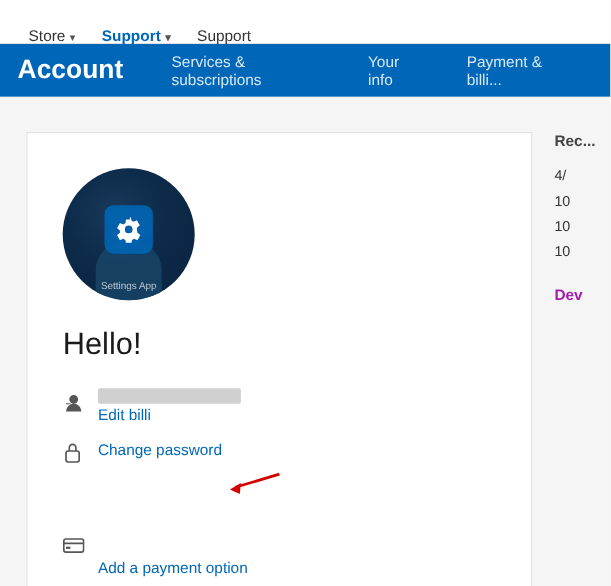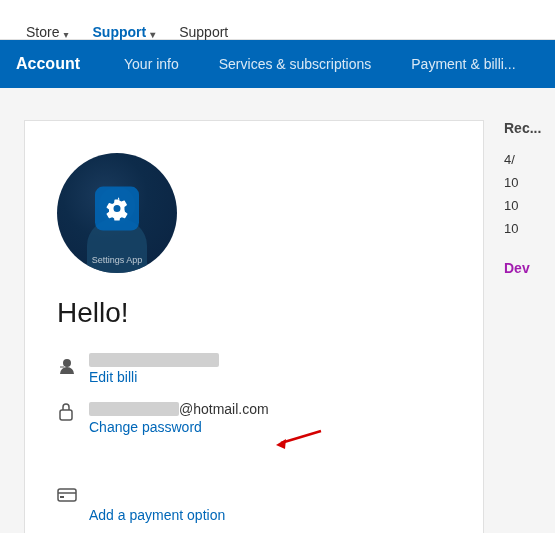--- a/index.html
+++ b/index.html
@@ -61,21 +61,21 @@
     
     .account-nav {
       background: #0067b8;
       display: flex;
       align-items: center;
       padding: 0 16px;
       height: 48px;
       gap: 0;
     }
     .account-nav-brand {
-      font-size: 16px;
+      font-size: 24px;
       font-weight: 600;
       color: #fff;
       padding: 0 16px 0 0;
       margin-right: 8px;
     }
     .account-nav-item {
       font-size: 14px;
       color: rgba(255,255,255,0.85);
       padding: 0 20px;
       height: 48px;
@@ -298,24 +298,24 @@
     </a>
     <a class="nav-item">
       <span>Support</span>
     </a>
   </div>
 </div>
 
 <div class="account-nav">
   <div class="account-nav-brand">Account</div>
   <a class="account-nav-item">
-    <span>Your info</span>
+    <span>Services &amp; subscriptions</span>
   </a>
   <a class="account-nav-item">
-    <span>Services &amp; subscriptions</span>
+    <span>Your info</span>
   </a>
   <a class="account-nav-item">
     <span>Payment &amp; billi...</span>
   </a>
 </div>
 
 <div class="main-content">
 
   <div class="profile-card">
 
@@ -348,24 +348,20 @@
     </div>
 
     <div class="email-row">
       <span class="profile-icon icon-lock">
         <svg width="18" height="20" viewBox="0 0 18 20" fill="#555">
             <rect x="3" y="9" width="12" height="10" rx="2" stroke="#555" stroke-width="1.5" fill="none"></rect>
             <path d="M6 9V6a3 3 0 1 1 6 0v3" stroke="#555" stroke-width="1.5" fill="none"></path>
           </svg>
       </span>
       <div class="email-content">
-        <div class="email-display">
-          <span class="email-masked"></span>
-          <span class="email-domain">@hotmail.com</span>
-        </div>
         <a class="edit-link">Change password</a>
       </div>
 
       <div style="position:relative; margin-left: -10px; margin-top: 20px;">
         <svg width="55" height="30" viewBox="0 0 55 30">
           <line x1="50" y1="10" x2="10" y2="22" stroke="#d40000" stroke-width="2.5"></line>
           <polygon points="5,24 14,28 15,18" fill="#d40000"></polygon>
         </svg>
       </div>
     </div>

